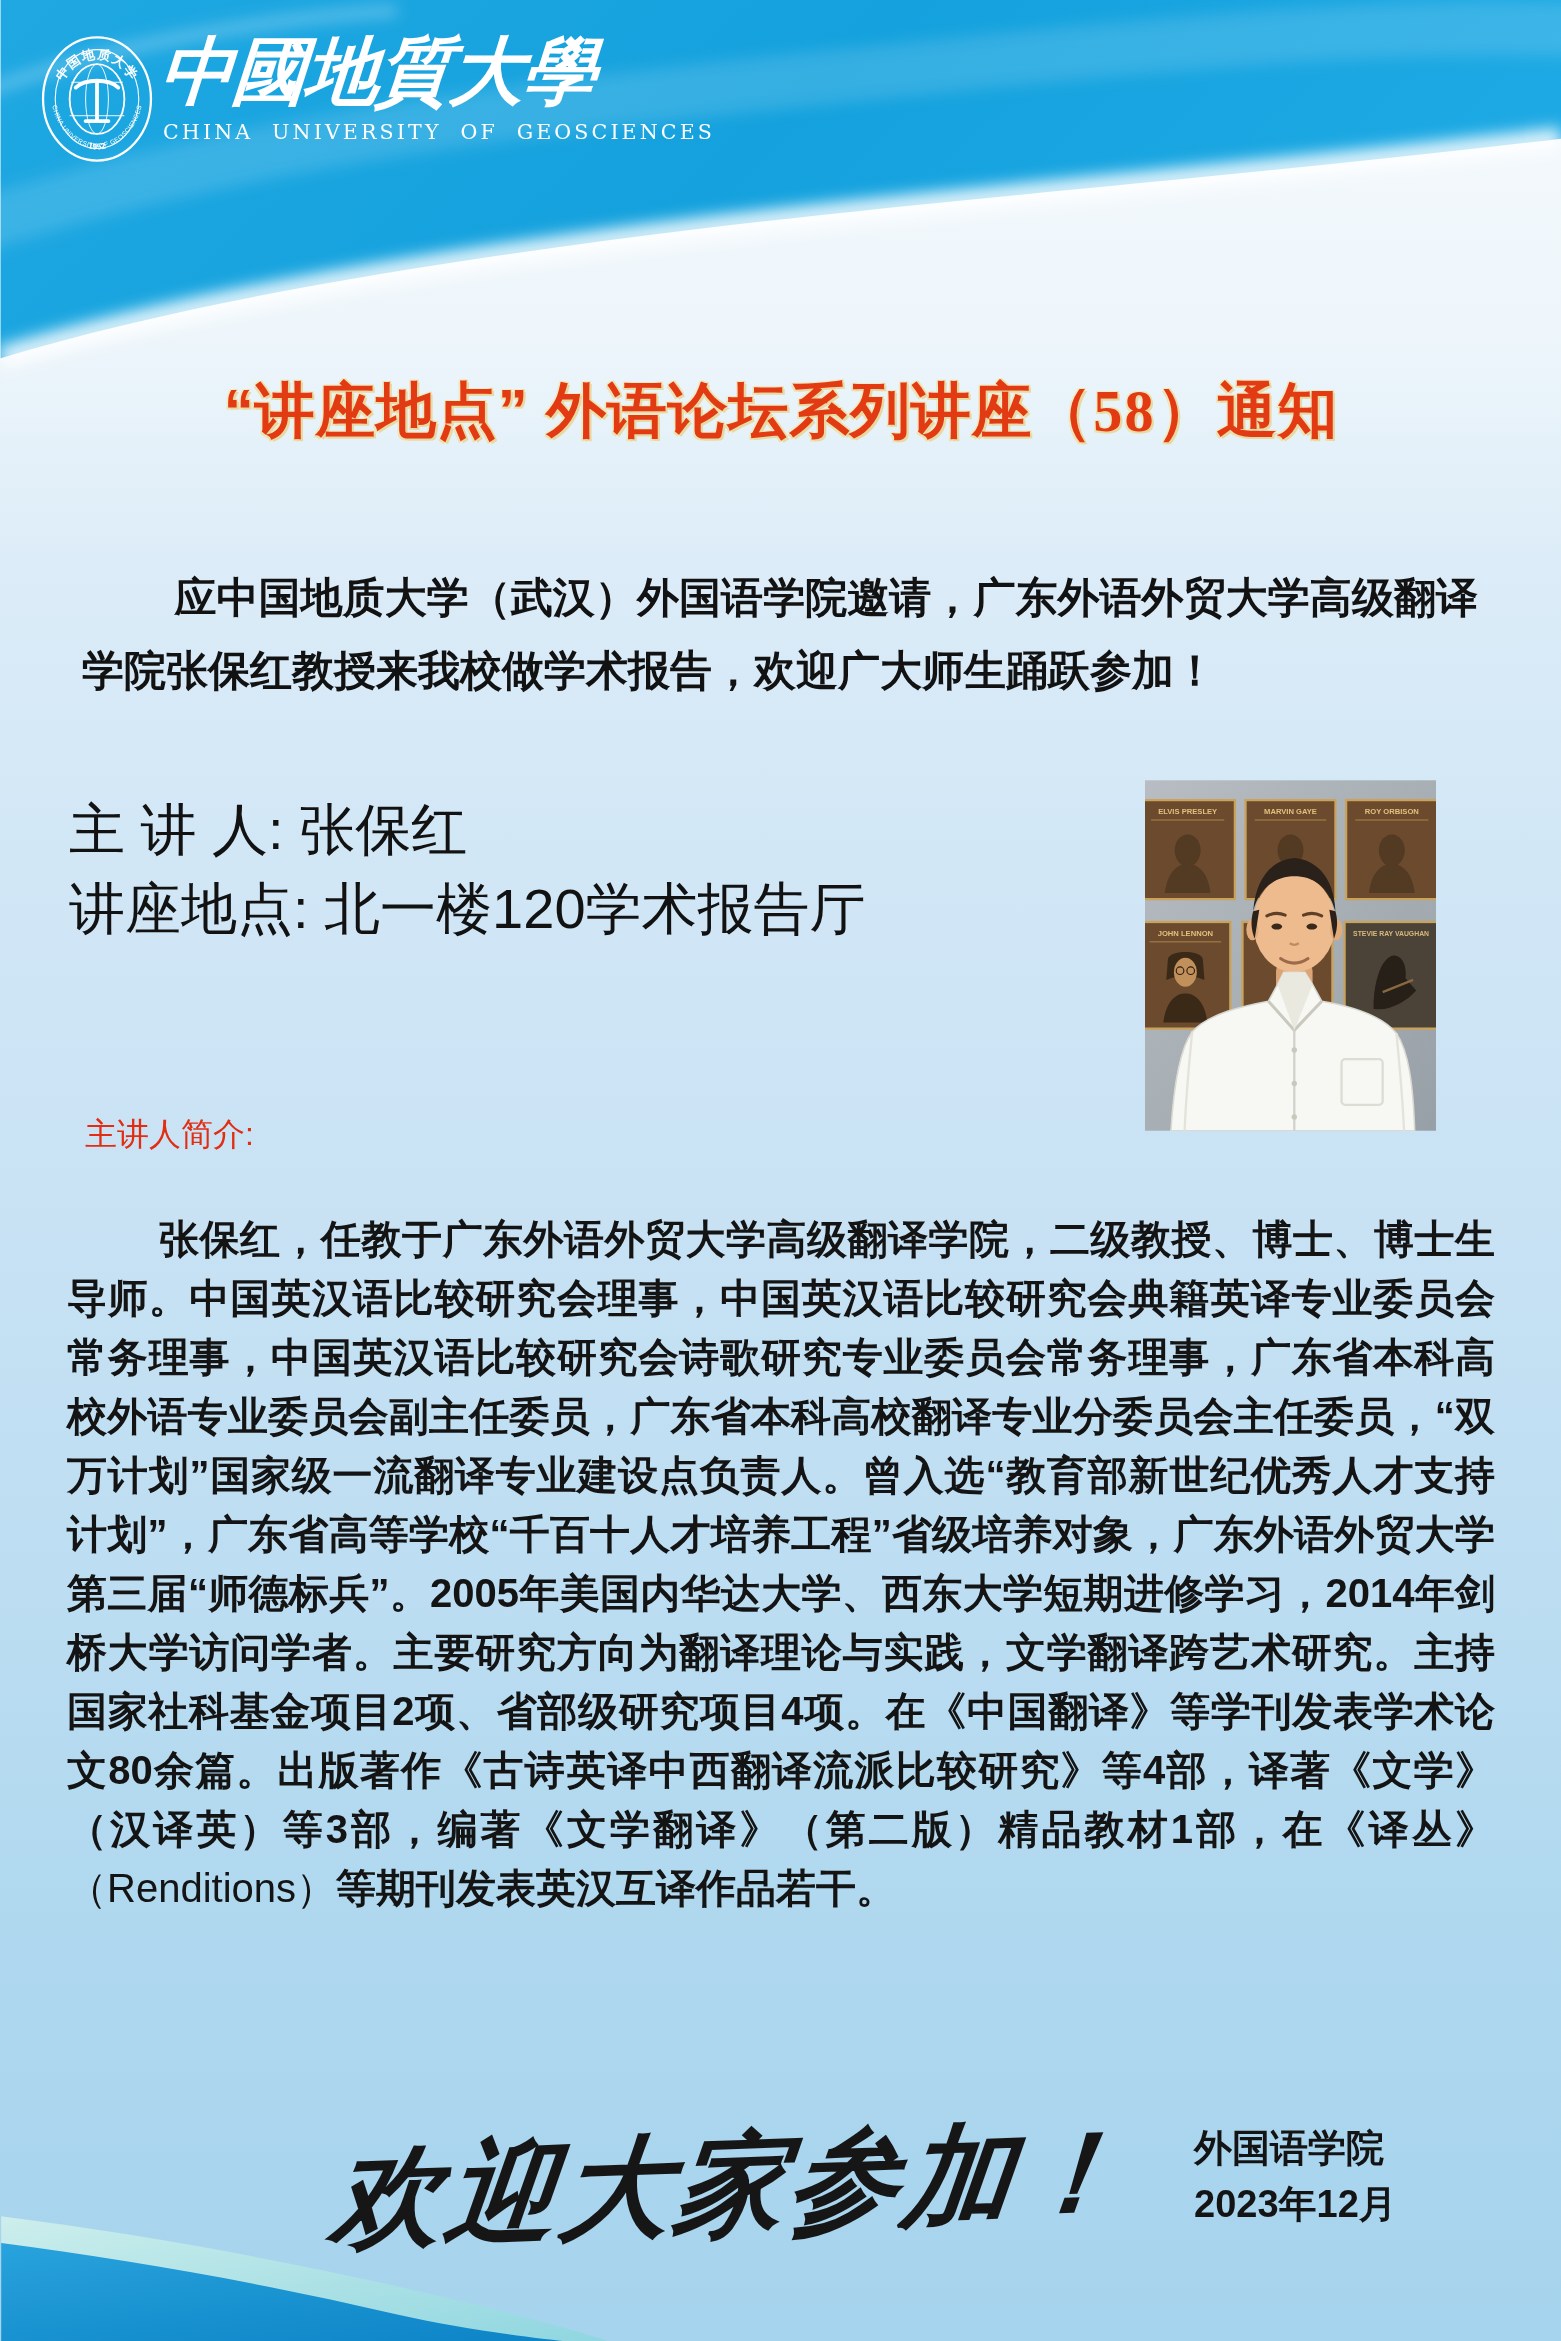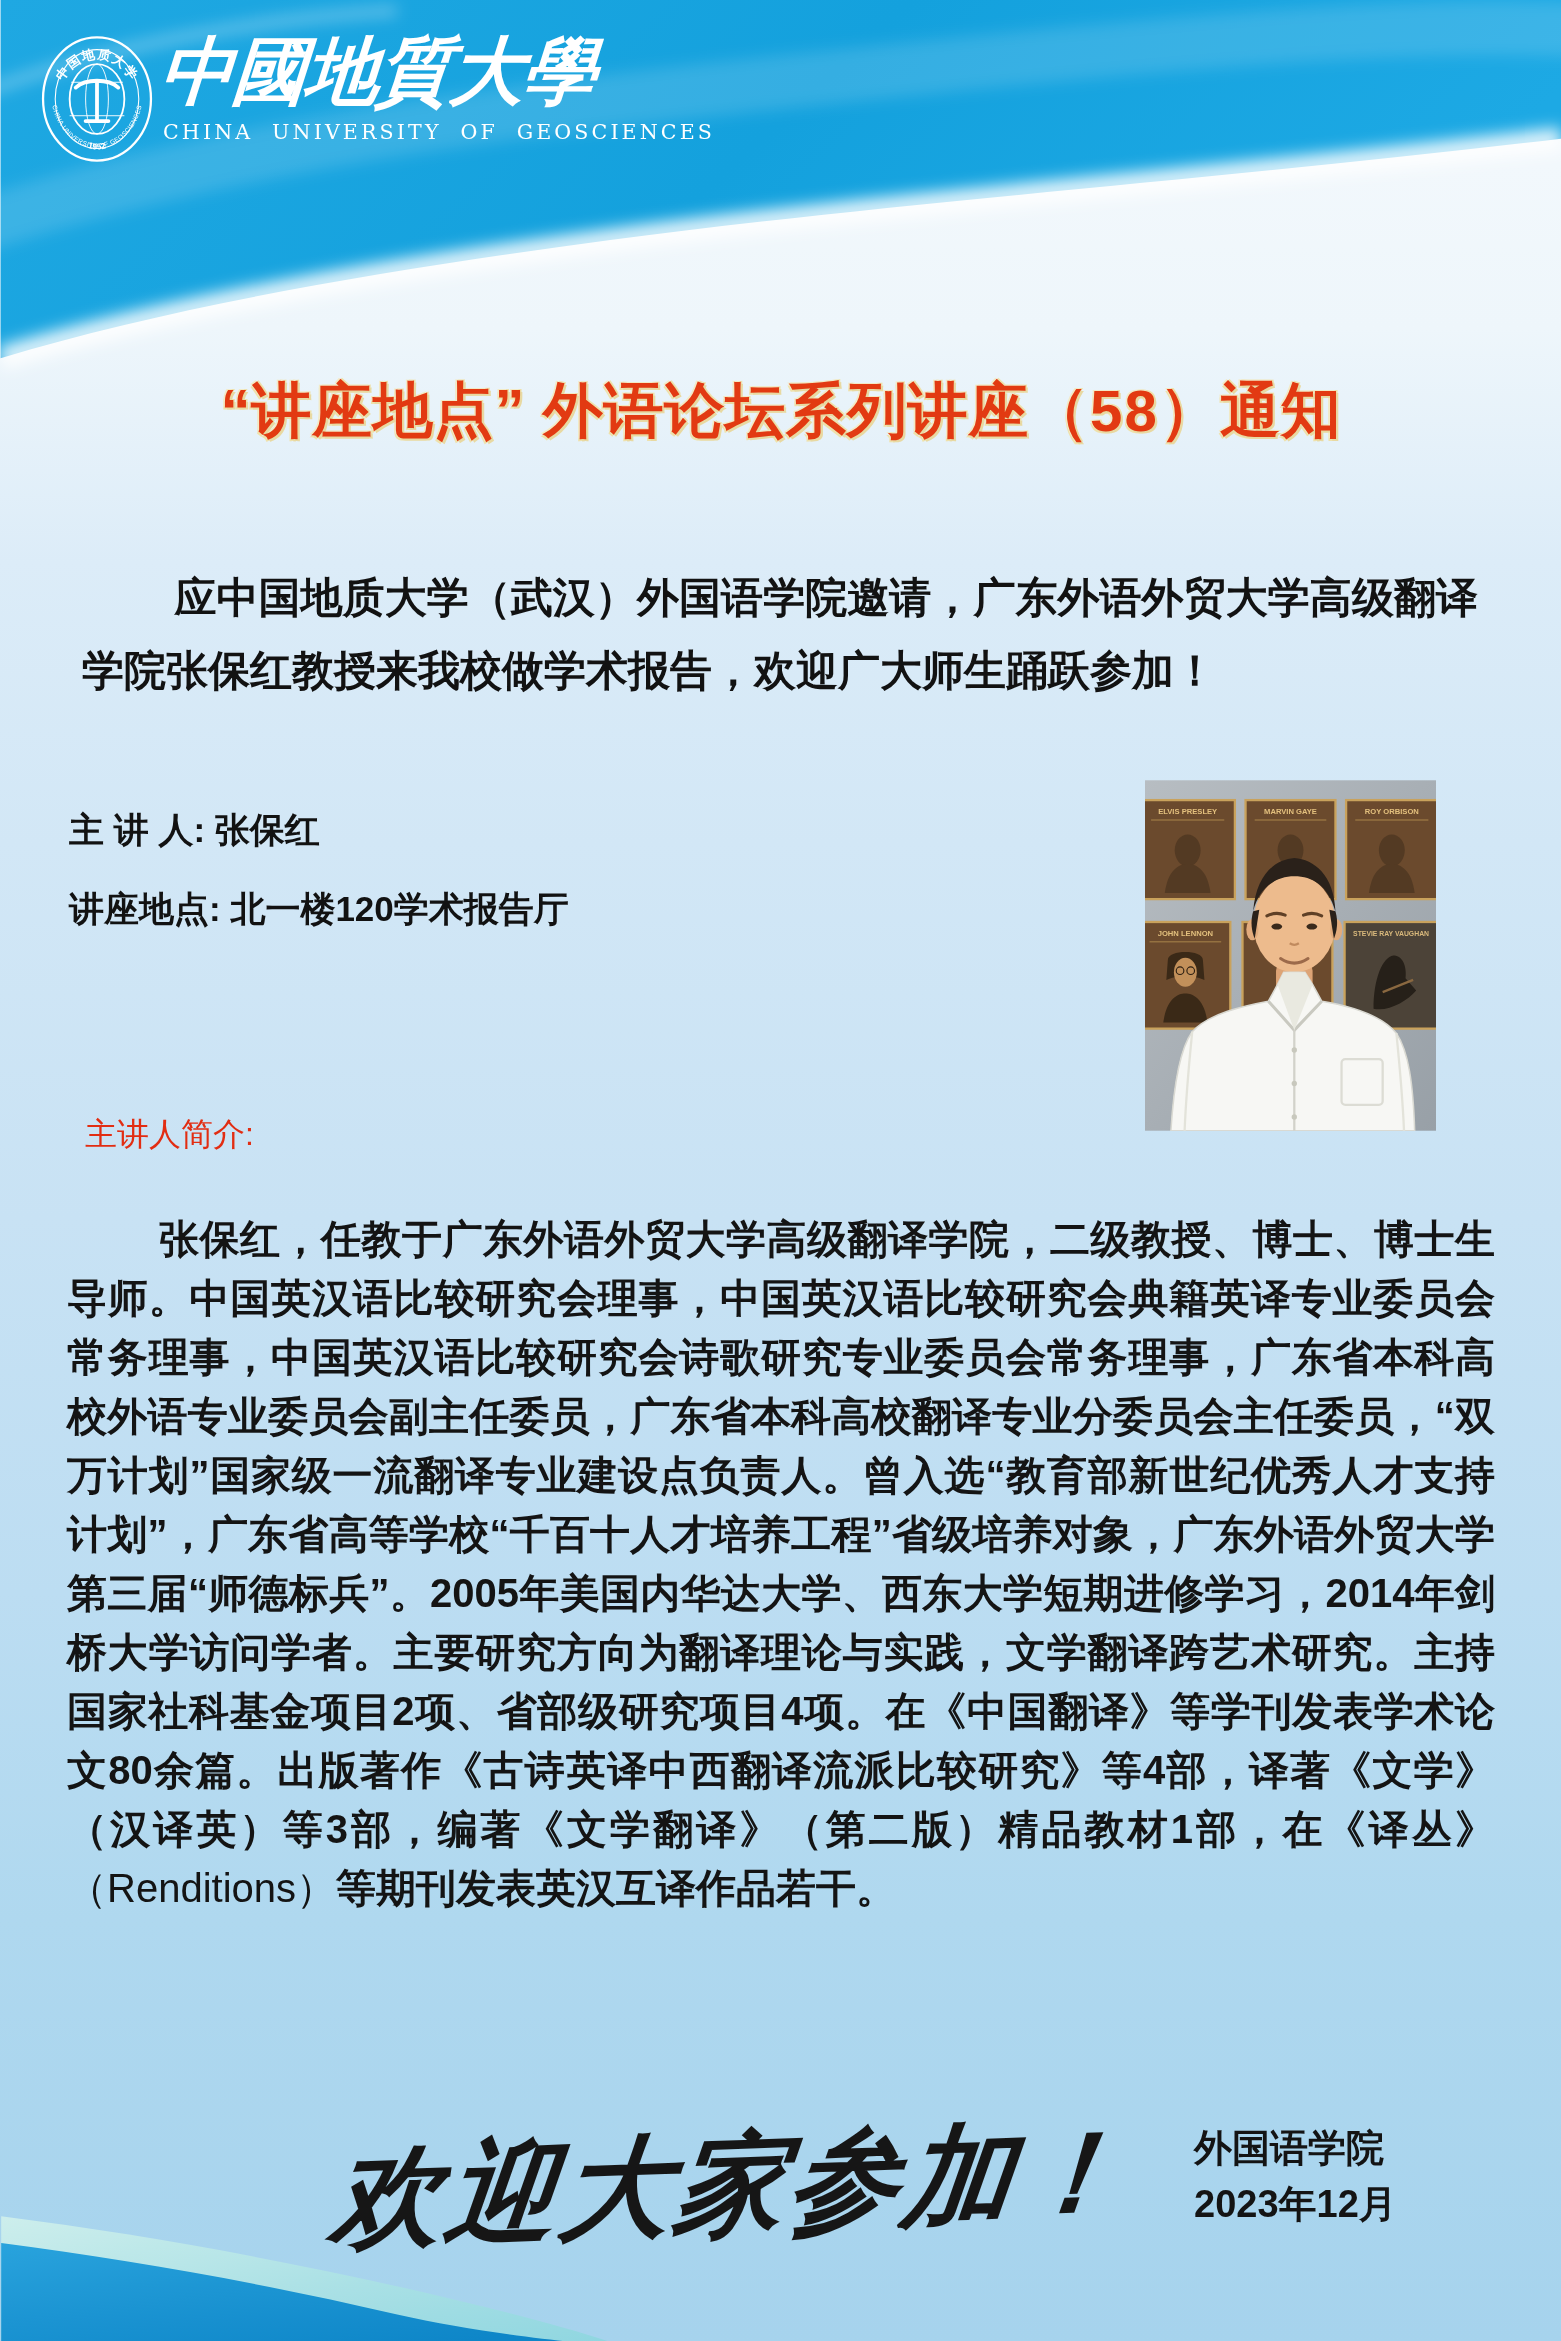--- a/index.html
+++ b/index.html
@@ -27,31 +27,31 @@
     font-family:"DejaVu Serif",serif;font-size:20.6px;color:#ffffff;
     letter-spacing:3.1px;word-spacing:9.2px;white-space:nowrap;
   }
   
   .main-title{
     position:absolute;left:0;right:0;top:371px;margin:0;
     text-align:center;color:#e23a12;
     font-size:60px;font-weight:bold;letter-spacing:0.8px;white-space:nowrap;
     text-shadow:2.3px 2.3px 0 #e8d9a2,-1.5px -1.5px 0 #f3eac6,1.5px -1.5px 0 #eee1ac,-1.5px 1.5px 0 #eee1ac;
   }
-  .main-title .num-serif{font-family:Liberation Sans, sans-serif;font-size:.97em;letter-spacing:2.3px;}
+  .main-title .num-serif{font-family:Liberation Serif, serif;font-size:.97em;letter-spacing:2.3px;}
   
   .intro{
     position:absolute;left:67px;right:69px;top:546px;margin:15px;
     font-size:42px;font-weight:700;line-height:73px;color:#121212;
     text-align:justify;text-align-last:left;text-indent:2.2em;
   }
   
   .details{
     position:absolute;left:69px;top:790px;width:1060px;
-    font-size:35px;font-weight:700;color:#121212;line-height:79px;
+    font-size:56px;font-weight:400;color:#121212;line-height:79px;
     white-space:nowrap;
   }
   
   .photo{position:absolute;left:1145px;top:773px;width:291px;height:351px;margin-top:7px;}
   
   .bio-heading{
     position:absolute;left:84px;top:1112px;margin:1px;
     font-size:32px;font-weight:400;color:#e22d12;white-space:nowrap;
   }
   .bio{

